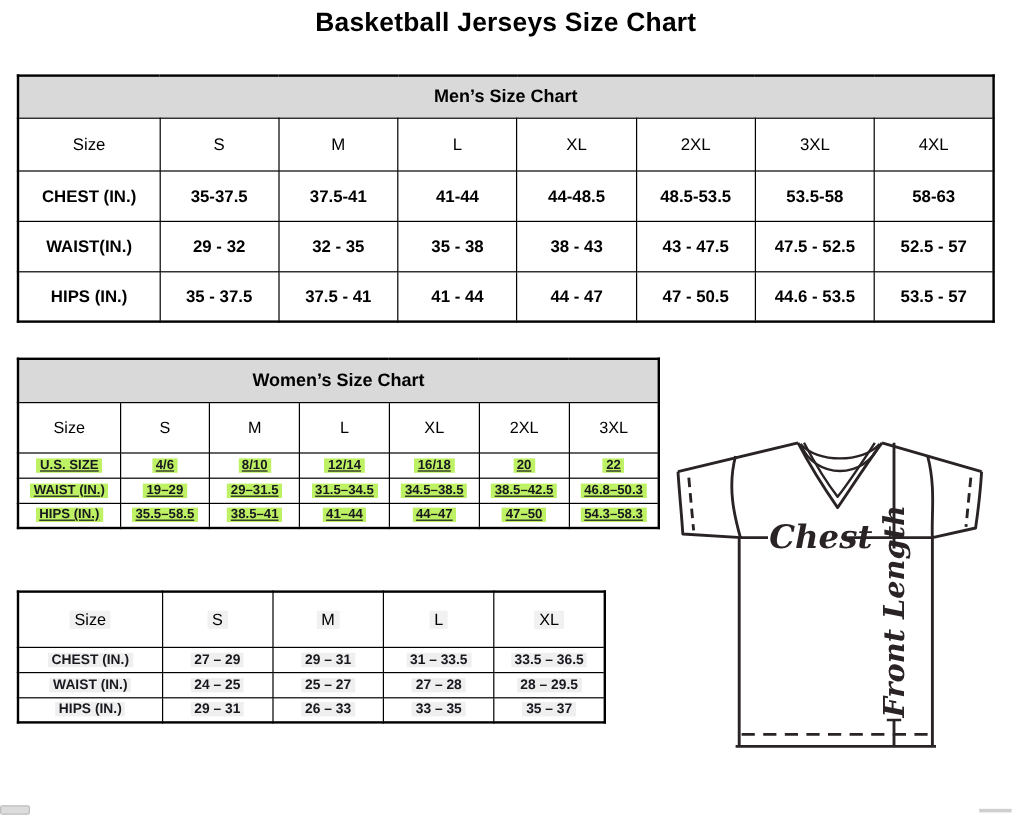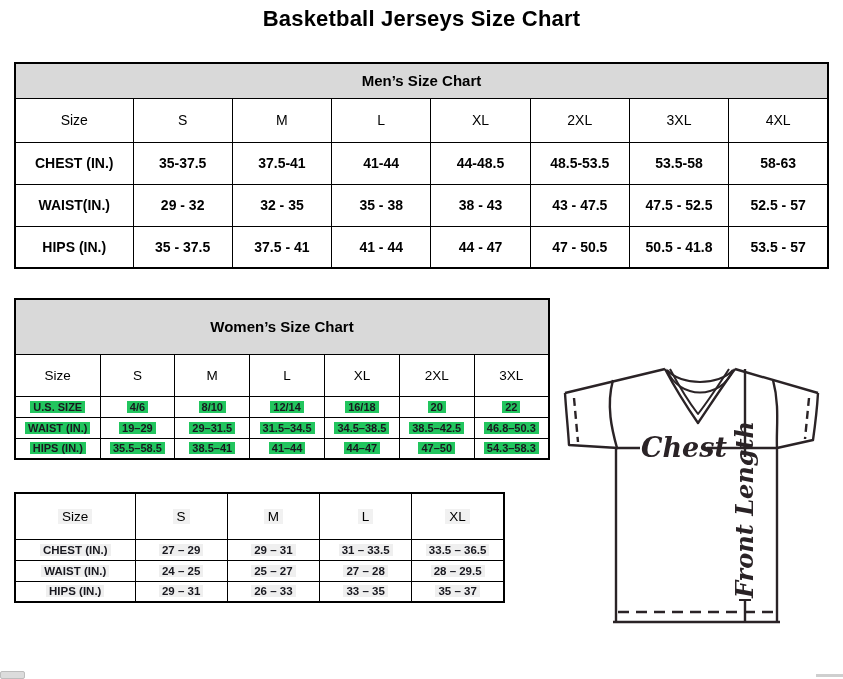--- a/index.html
+++ b/index.html
@@ -23,26 +23,26 @@
   
   #men{left:14px;top:62px;width:815px;}
   #men tr.band-row{height:35px;}
   #men tr.cols{height:44px;}
   #men tr.cols th{font-size:14px;}
   #men tbody tr{height:42px;}
   #men tbody{font-size:14px;}
 
   
   #women{left:14px;top:298px;width:536px;}
-  #women tr.band-row{height:55px;}
+  #women tr.band-row{height:36px;}
   #women tr.cols{height:42px;}
   #women tr.cols th{font-size:13.5px;}
   #women tbody tr{height:21px;}
   #women tbody{font-size:11px;color:#18181f;}
-  #women tbody span{background:#22c55e;padding:0 3px;}
+  #women tbody span{background:#bef264;padding:0 3px;text-decoration:underline;}
 
   
   #youth{left:14px;top:492px;width:491px;}
   #youth tr.band-row{height:36px;}
   #youth tr.cols{height:46px;}
   #youth tr.cols th{font-size:13.5px;}
   #youth tr.cols span{background:#f1f1f1;padding:0 4px;}
   #youth tbody tr{height:21px;}
   #youth tbody{font-size:11.5px;color:#18181f;}
   #youth tbody span{background:#efefef;padding:0 3px;}
@@ -108,21 +108,21 @@
         <td><span>47.5 - 52.5</span></td>
         <td><span>52.5 - 57</span></td>
       </tr>
       <tr>
         <th><span>HIPS (IN.)</span></th>
         <td><span>35 - 37.5</span></td>
         <td><span>37.5 - 41</span></td>
         <td><span>41 - 44</span></td>
         <td><span>44 - 47</span></td>
         <td><span>47 - 50.5</span></td>
-        <td><span>50.5 - 41.8</span></td>
+        <td><span>44.6 - 53.5</span></td>
         <td><span>53.5 - 57</span></td>
       </tr>
     </tbody>
   </table>
 
 <table id="women">
   <colgroup>
       <col style="width:85px">
       <col>
       <col>

